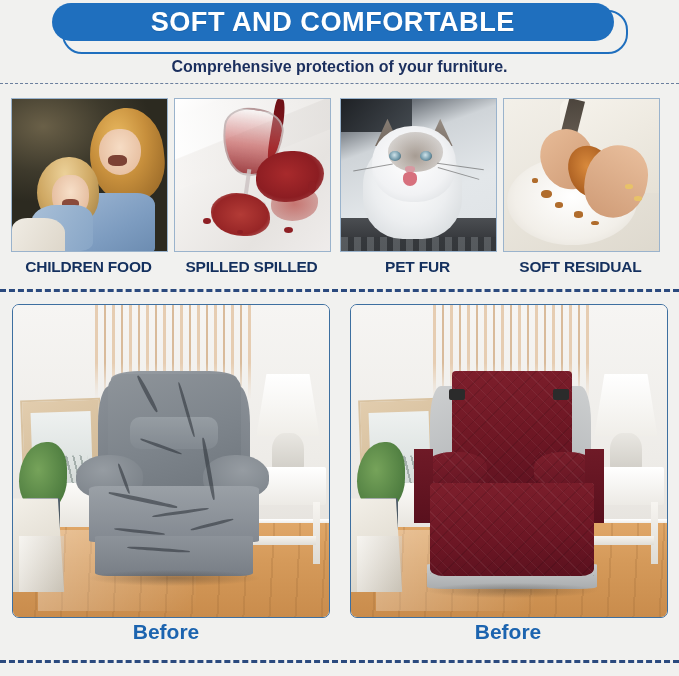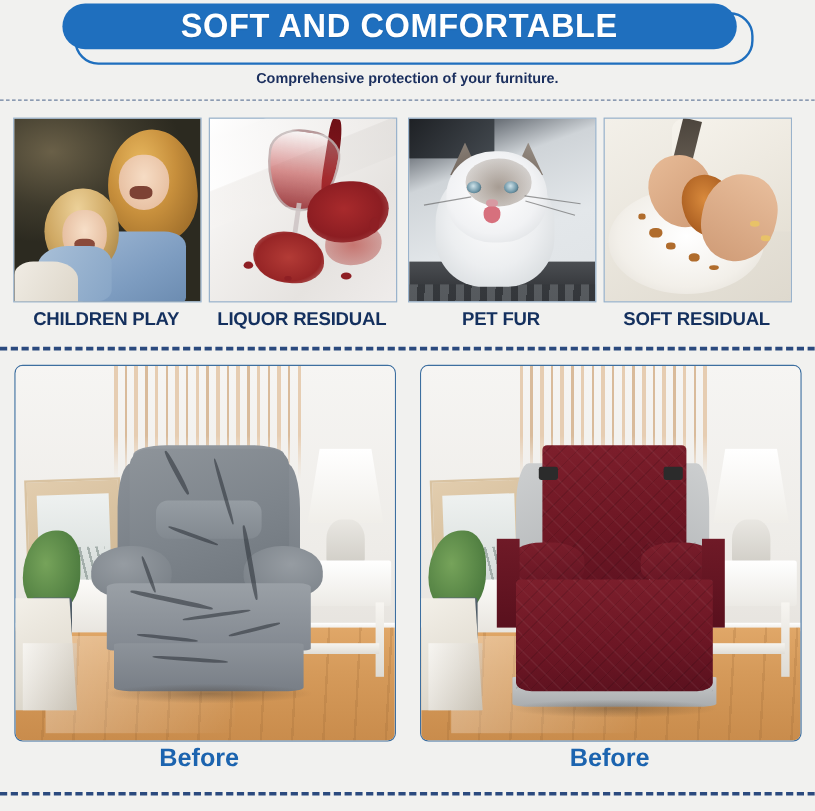--- a/index.html
+++ b/index.html
@@ -25,21 +25,21 @@
   }
   .banner-title{
     color:#ffffff;font-size:28px;font-weight:bold;letter-spacing:0.5px;
     font-family:"Liberation Sans", sans-serif;
     transform:scaleX(0.97);white-space:nowrap;
     text-shadow:0 1px 1px rgba(0,0,0,0.12);
   }
 
   .subtitle{
     position:absolute;left:0;top:58px;width:679px;text-align:center;
-    color:#1b2f5e;font-size:12px;font-weight:bold;
+    color:#1b2f5e;font-size:16px;font-weight:bold;
   }
 
   
   .divider-thin{
     position:absolute;left:0;width:679px;height:0;
     border-top:1.5px dashed #6b7f9e;
   }
   .divider-thick{
     position:absolute;left:0;width:679px;height:0;
     border-top:3px dashed #2b4a7e;
@@ -331,41 +331,41 @@
           <div class="kid-face-a"></div>
           <div class="kid-mouth-a"></div>
         <div class="denim"></div>
         <div class="kid-hair-b"></div>
           <div class="kid-face-b"></div>
           <div class="kid-mouth-b"></div>
         <div class="sleeve"></div>
           <div class="white-dress"></div>
       </div>
     </div>
-    <div class="thumb-label" id="l0">CHILDREN PLAY</div>
+    <div class="thumb-label" id="l0">CHILDREN FOOD</div>
 
     <div class="thumb" id="t1">
       <div class="thumb-inner">
         <div class="wine-bg"></div>
         <div class="wine-plank"></div>
           <div class="wine-plank2"></div>
         <div class="splat-c"></div>
         <div class="pour"></div>
         <div class="glass-bowl"></div>
           <div class="glass-stem"></div>
           <div class="glass-base"></div>
         <div class="splat-a"></div>
           <div class="splat-b"></div>
         <div class="drip" style="left:18%;top:78%;width:5%;height:4%;"></div>
         <div class="drip" style="left:40%;top:86%;width:4%;height:3%;"></div>
         <div class="drip" style="left:70%;top:84%;width:6%;height:4%;"></div>
         <div class="drip" style="left:86%;top:54%;width:5%;height:8%;"></div>
       </div>
     </div>
-    <div class="thumb-label" id="l1">LIQUOR RESIDUAL</div>
+    <div class="thumb-label" id="l1">SPILLED SPILLED</div>
 
     <div class="thumb" id="t2">
       <div class="thumb-inner">
         <div class="cat-bg"></div>
         <div class="cat-dark-top"></div>
         <div class="cat-rug"></div>
           <div class="cat-rug2"></div>
         <div class="cat-body"></div>
         <div class="cat-ear-l"></div>
           <div class="cat-ear-r"></div>

